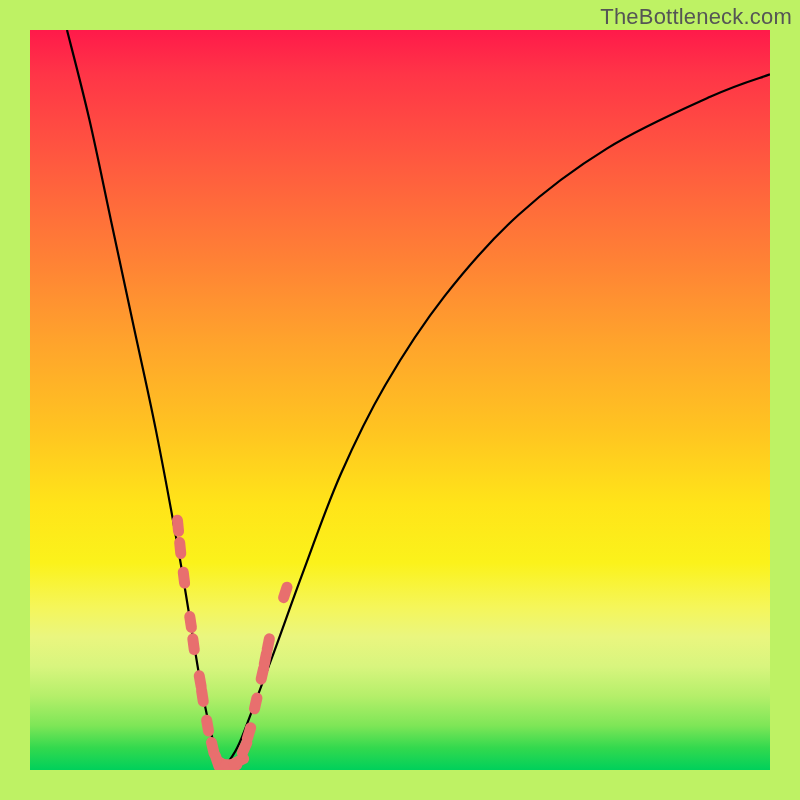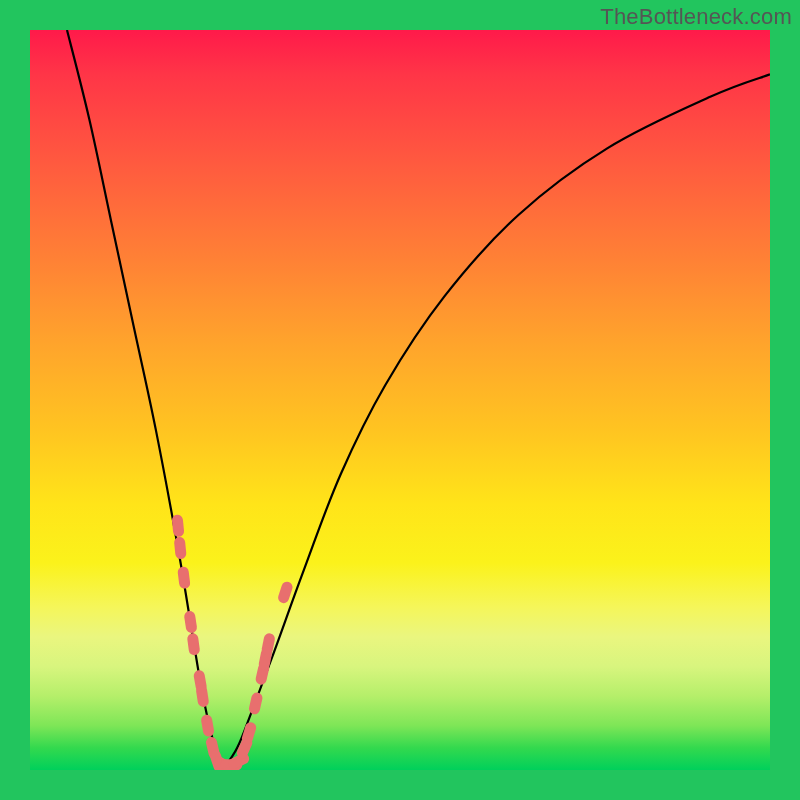--- a/index.html
+++ b/index.html
@@ -8,21 +8,21 @@
     width: 800px;
     height: 800px;
     overflow: hidden;
     background: #000;
     font-family: Arial, Helvetica, sans-serif;
   }
   .frame {
     position: relative;
     width: 800px;
     height: 800px;
-    background: #22c55e;
+    background: #bef264;
   }
   .plot-area {
     position: absolute;
     left: 30px;
     top: 30px;
     width: 740px;
     height: 740px;
     
     background: linear-gradient(
       to bottom,

